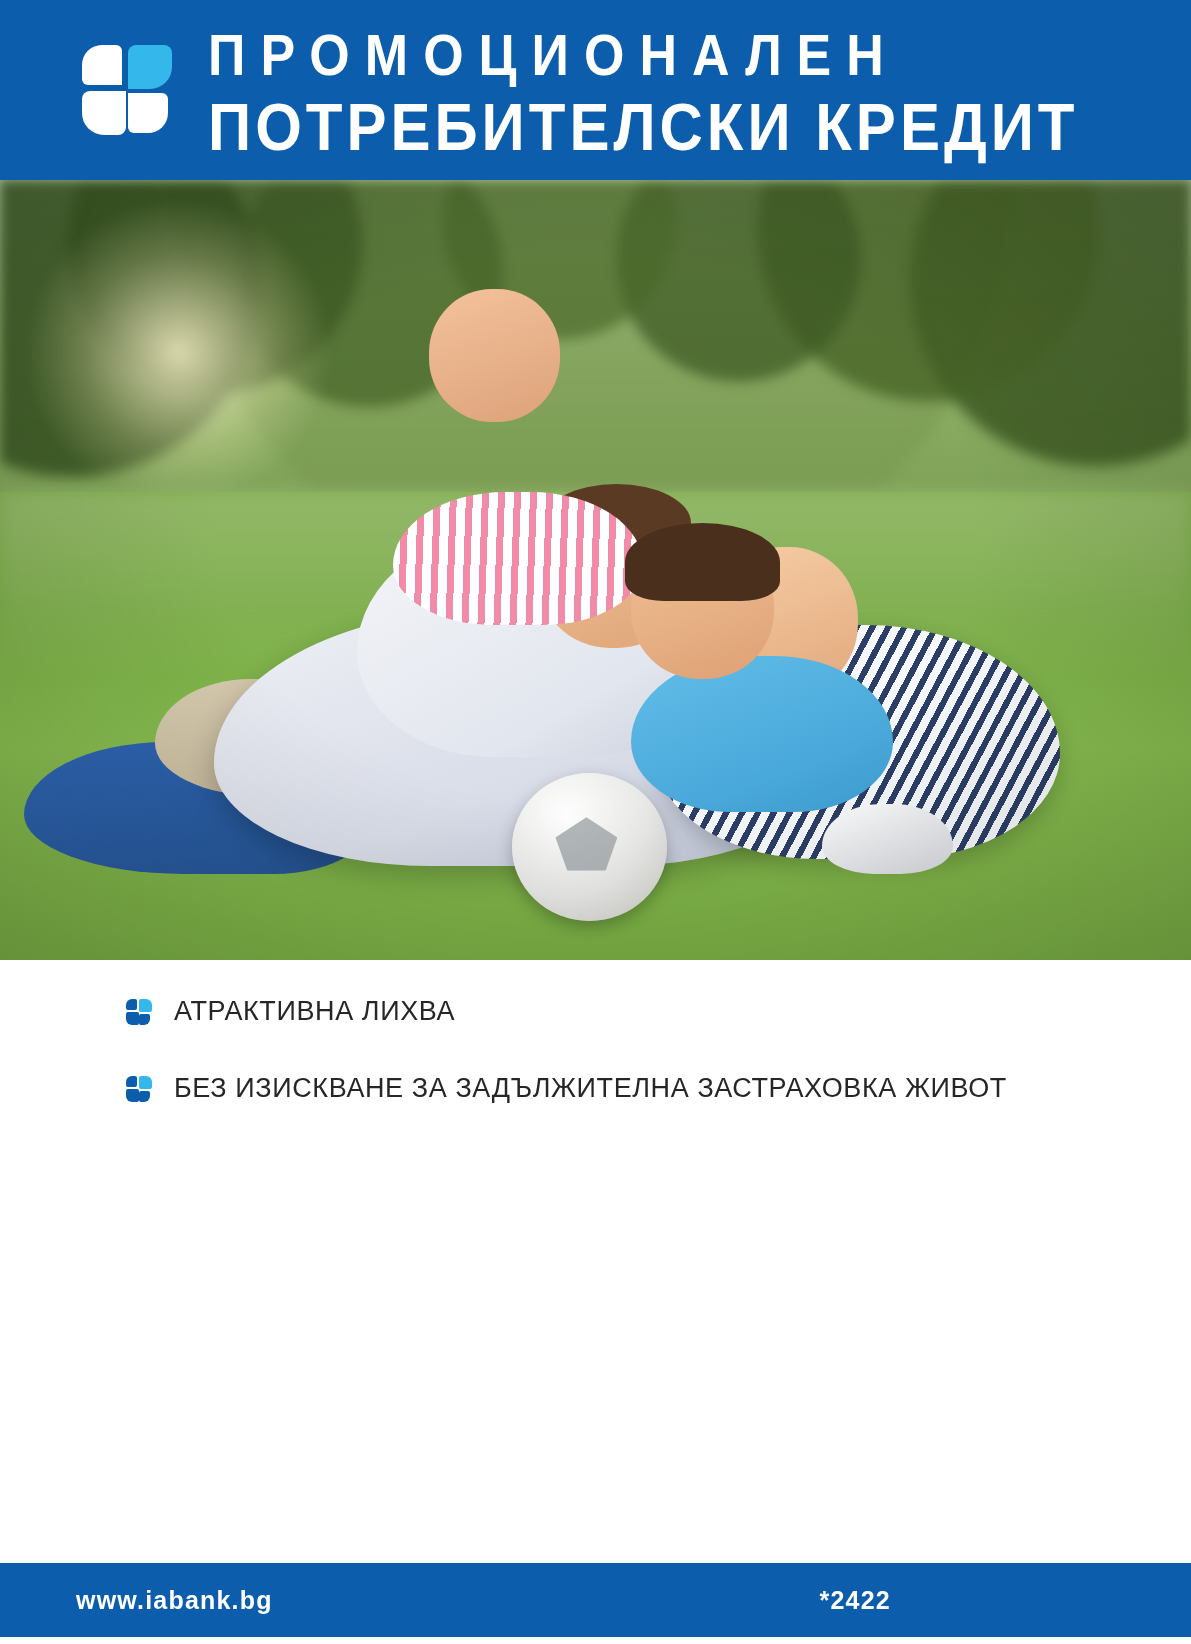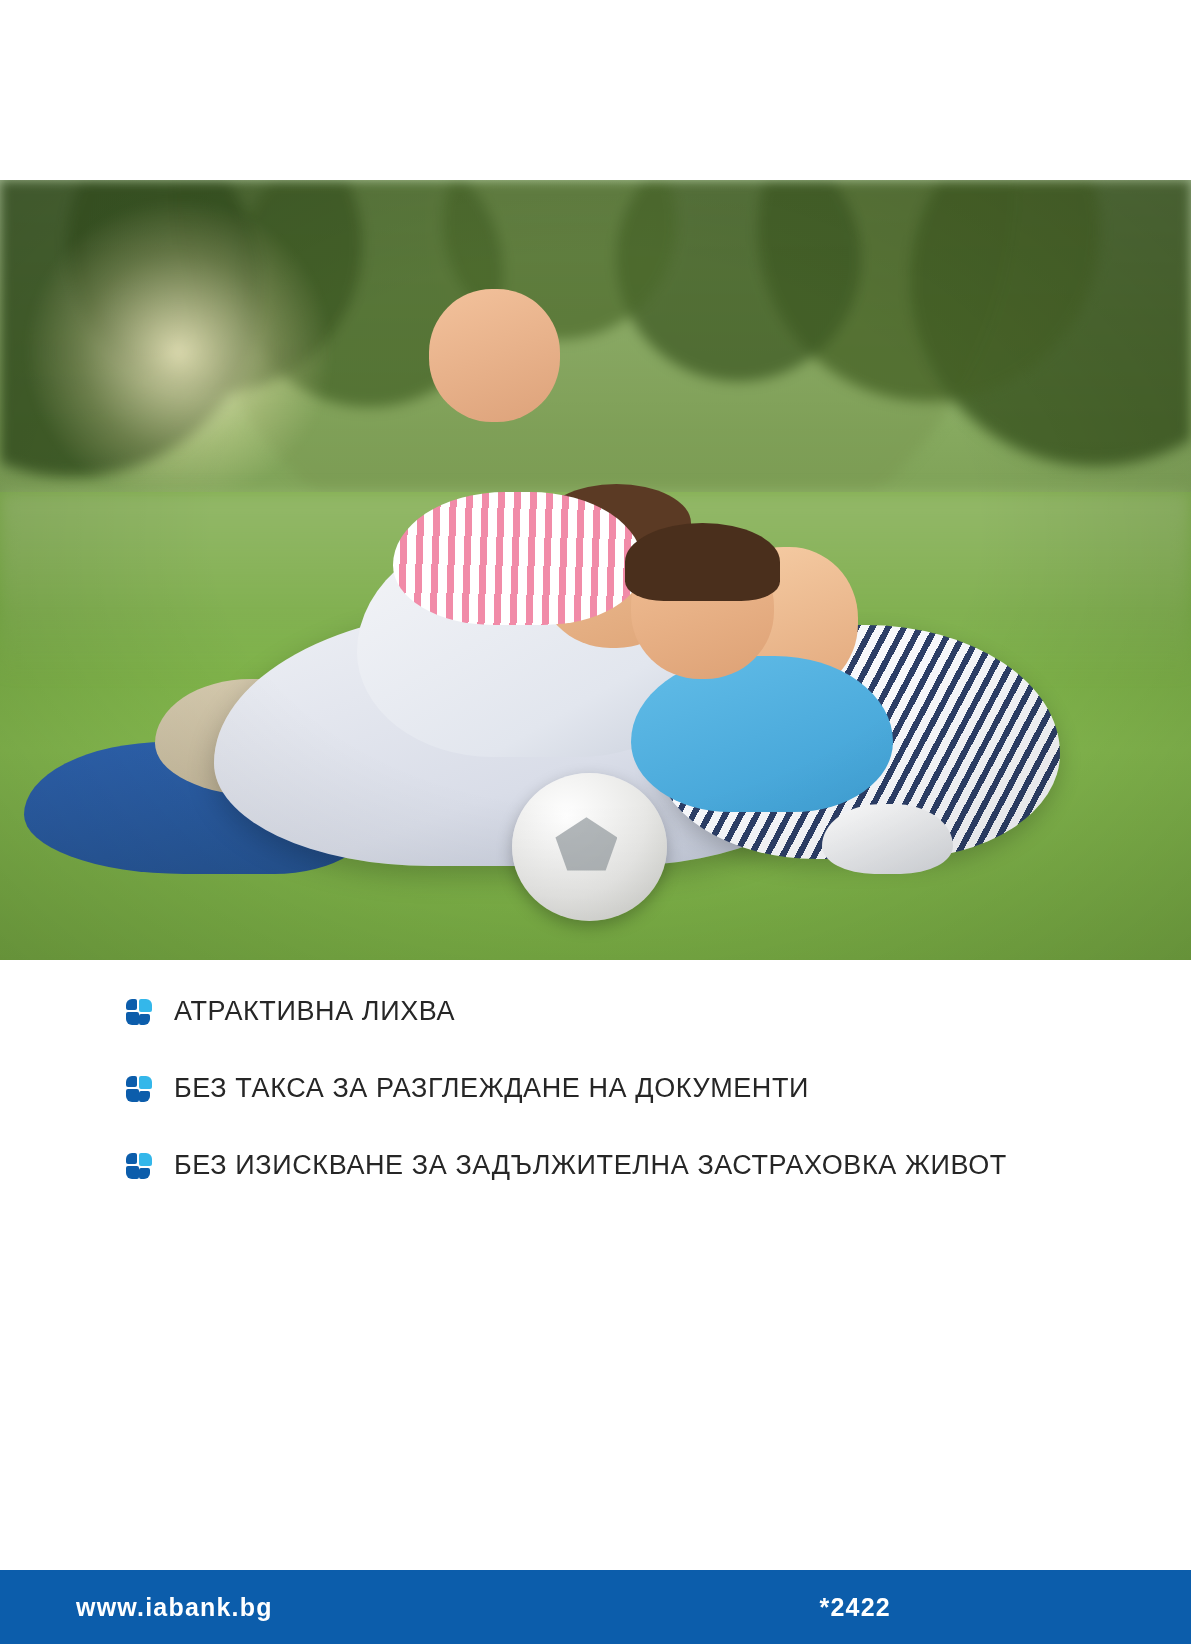--- a/index.html
+++ b/index.html
@@ -350,21 +350,21 @@
     color: #262626;
     font-size: 27px;
     letter-spacing: 0.6px;
     white-space: nowrap;
   }
 
   
   .footer {
     position: absolute;
     left: 0;
-    bottom: 0;
+    bottom: 7px;
     width: 1191px;
     height: 74px;
     background: #0c5dab;
     display: flex;
     align-items: center;
     color: #ffffff;
     font-weight: bold;
     font-size: 25px;
     letter-spacing: 1.2px;
     box-sizing: border-box;
@@ -372,20 +372,32 @@
   }
   .footer-left { flex: 1 1 0; text-align: left; }
   .footer-center { flex: 1 1 0; text-align: center; }
   .footer-right { flex: 1 1 0; text-align: right; }
 </style>
 </head>
 <body>
 
 <div class="poster">
 
+  <div class="header">
+    <div class="logo-mark">
+      <span class="sq logo-tl"></span>
+      <span class="sq logo-tr"></span>
+      <span class="sq logo-bl"></span>
+      <span class="sq logo-br"></span>
+    </div>
+    <div class="header-titles">
+      <div class="header-line1">ПРОМОЦИОНАЛЕН</div>
+      <div class="header-line2">ПОТРЕБИТЕЛСКИ КРЕДИТ</div>
+    </div>
+  </div>
 
   <div class="hero">
     <div class="sky"></div>
     <div class="treeline"></div>
     <div class="sun-glow"></div>
     <div class="lawn"></div>
     <div class="lawn-blur"></div>
     <div class="pile">
       <div class="f-shape jeans"></div>
       <div class="f-shape khaki"></div>
@@ -421,29 +433,20 @@
         </span>
         <span class="bullet-text">АТРАКТИВНА ЛИХВА</span>
       </li>
       <li class="bullet">
         <span class="bullet-icon">
           <i class="bi-tl"></i>
             <i class="bi-tr"></i>
             <i class="bi-bl"></i>
             <i class="bi-br"></i>
         </span>
-        <span class="bullet-text">БЕЗ ТАКСА ЗА РАЗГЛЕЖДАНЕ НА ДОКУМЕНТИ</span>
-      </li>
-      <li class="bullet">
-        <span class="bullet-icon">
-          <i class="bi-tl"></i>
-            <i class="bi-tr"></i>
-            <i class="bi-bl"></i>
-            <i class="bi-br"></i>
-        </span>
         <span class="bullet-text">БЕЗ ИЗИСКВАНЕ ЗА ЗАДЪЛЖИТЕЛНА ЗАСТРАХОВКА ЖИВОТ</span>
       </li>
     </ul>
   </div>
 
   <div class="footer">
     <div class="footer-left">www.iabank.bg</div>
     <div class="footer-center">*2422</div>
   </div>
 

